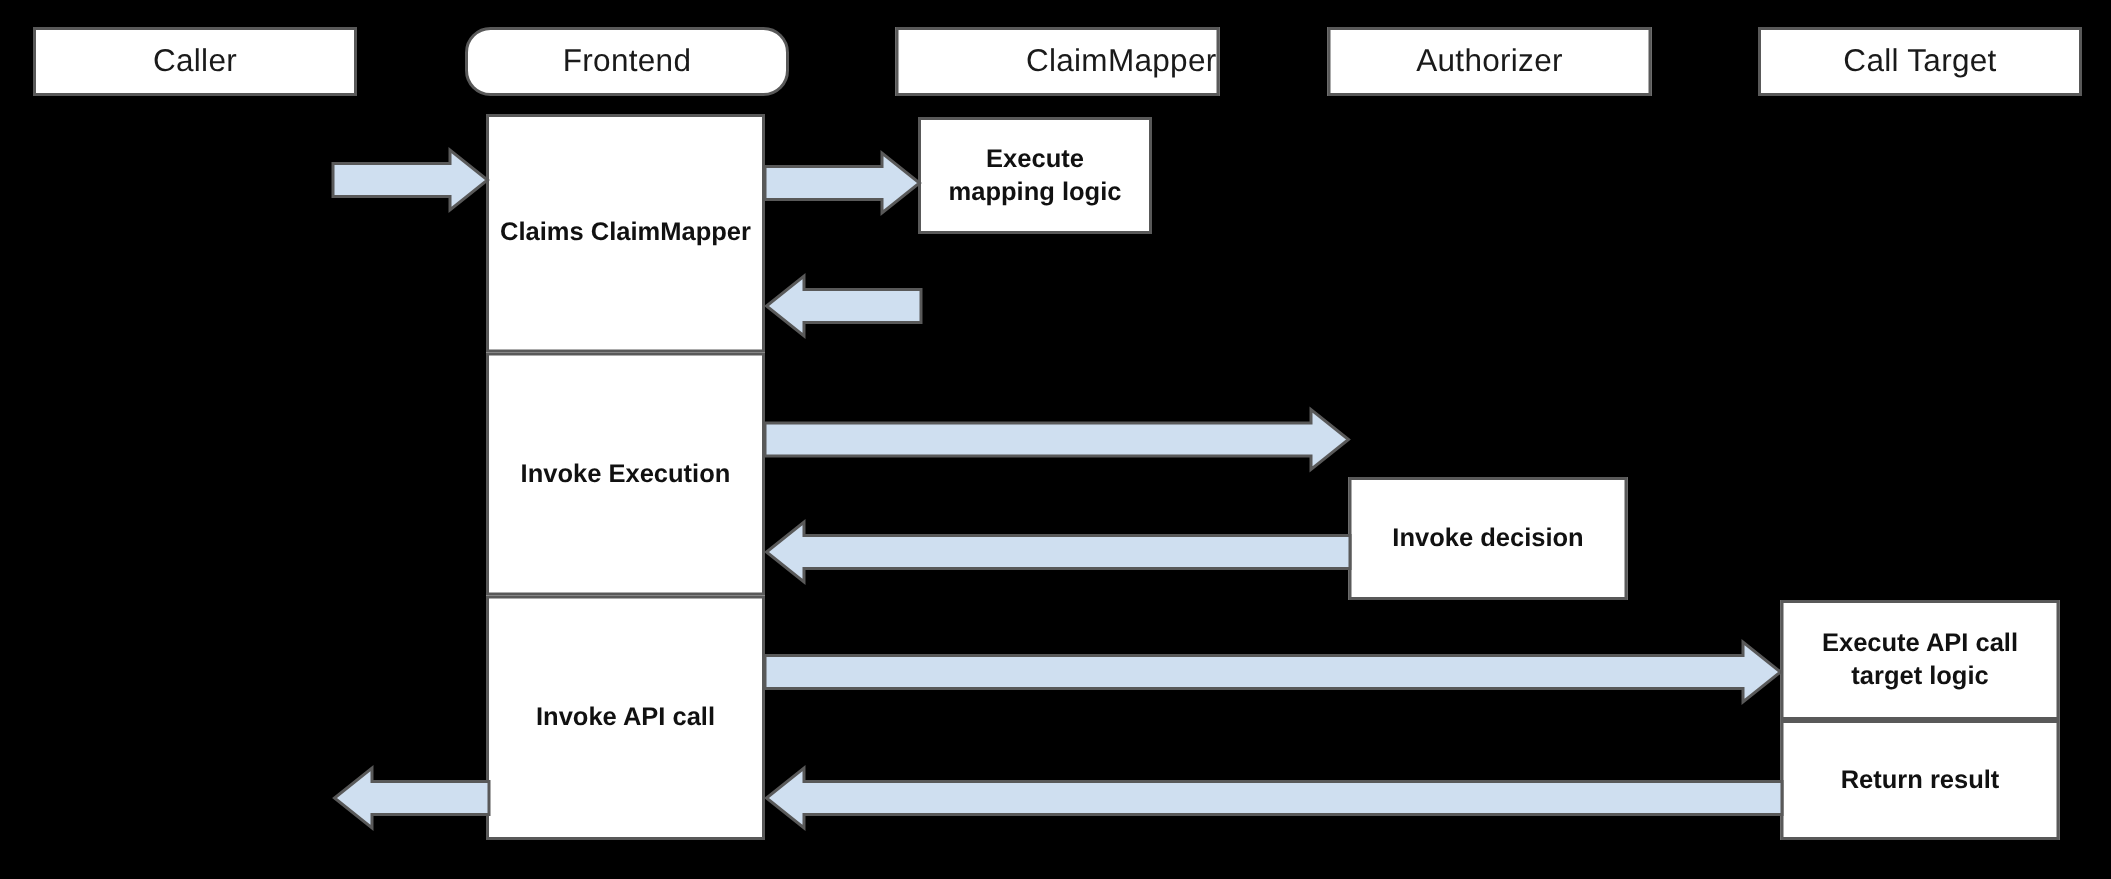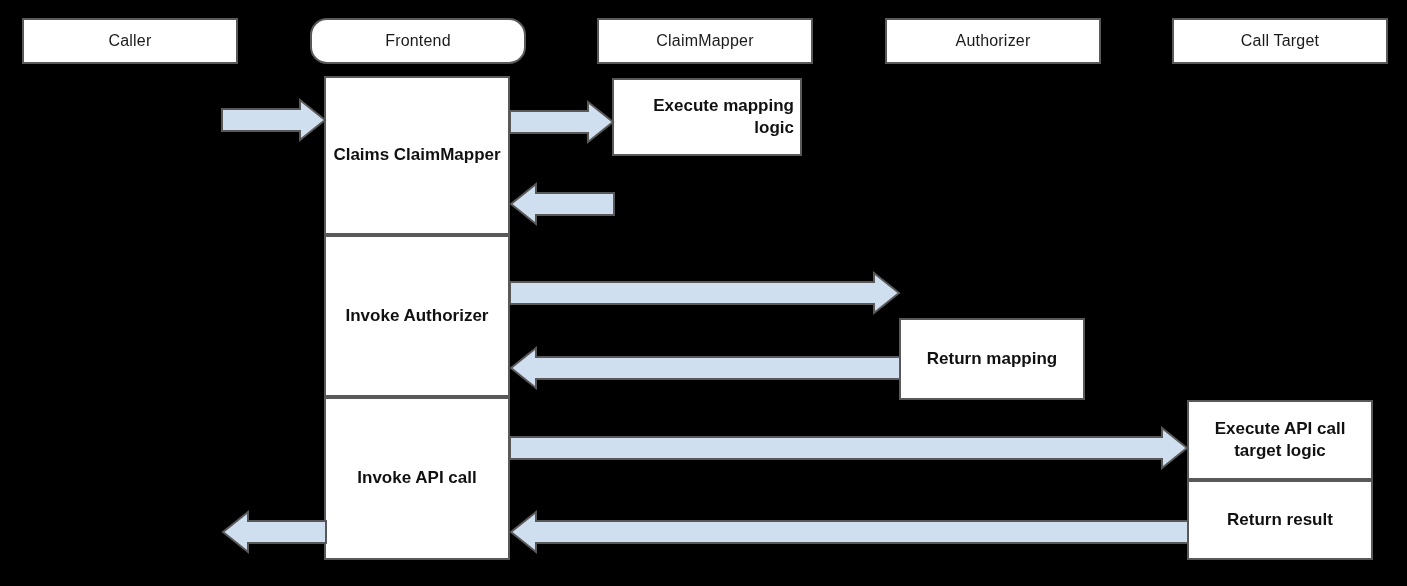--- a/index.html
+++ b/index.html
@@ -18,21 +18,21 @@
   
   .lifeline-head {
     position: absolute;
     background: #ffffff;
     border: 2px solid #595959;
     box-sizing: border-box;
     display: flex;
     align-items: center;
     justify-content: center;
     color: #1a1a1a;
-    font-size: 16px;
+    font-size: 21px;
     font-weight: 400;
     letter-spacing: .2px;
   }
   
   .act-box {
     position: absolute;
     background: #ffffff;
     border: 2px solid #595959;
     box-sizing: border-box;
     display: flex;
@@ -61,43 +61,43 @@
 <body>
 
 <div id="canvas">
 
 <div class="lifeline-head" style="left: 22px; top: 18px; width: 216px; height: 46px;">
       <span>Caller</span>
     </div>
     <div class="lifeline-head" style="left: 310px; top: 18px; width: 216px; height: 46px; border-radius: 17px;">
       <span>Frontend</span>
     </div>
-    <div class="lifeline-head" style="left: 597px; top: 18px; width: 216px; height: 46px;">
+    <div class="lifeline-head" style="left: 597px; top: 18px; width: 216px; height: 46px; justify-content: flex-end;">
       <span>ClaimMapper</span>
     </div>
     <div class="lifeline-head" style="left: 885px; top: 18px; width: 216px; height: 46px;">
       <span>Authorizer</span>
     </div>
     <div class="lifeline-head" style="left: 1172px; top: 18px; width: 216px; height: 46px;">
       <span>Call Target</span>
     </div>
     <div class="act-box" style="left: 324px; top: 76px; width: 186px; height: 159px;">
       <span>Claims ClaimMapper</span>
     </div>
     <div class="act-box" style="left: 324px; top: 235px; width: 186px; height: 162px;">
-      <span>Invoke Authorizer</span>
+      <span>Invoke Execution</span>
     </div>
     <div class="act-box" style="left: 324px; top: 397px; width: 186px; height: 163px;">
       <span>Invoke API call</span>
     </div>
-    <div class="act-box" style="left: 612px; top: 78px; width: 190px; height: 78px; text-align: right;">
+    <div class="act-box" style="left: 612px; top: 78px; width: 156px; height: 78px;">
       <span>Execute mapping logic</span>
     </div>
     <div class="act-box" style="left: 899px; top: 318px; width: 186px; height: 82px;">
-      <span>Return mapping</span>
+      <span>Invoke decision</span>
     </div>
     <div class="act-box" style="left: 1187px; top: 400px; width: 186px; height: 80px;">
       <span>Execute API call target logic</span>
     </div>
     <div class="act-box" style="left: 1187px; top: 480px; width: 186px; height: 80px;">
       <span>Return result</span>
     </div>
     <svg class="arrow-svg" width="104" height="42" viewBox="0 0 104 42" style="left: 222px; top: 99px;">
       <polygon class="arrow-shape" points="0,10 78,10 78,1 103,21 78,41 78,32 0,32"></polygon>
     </svg>

